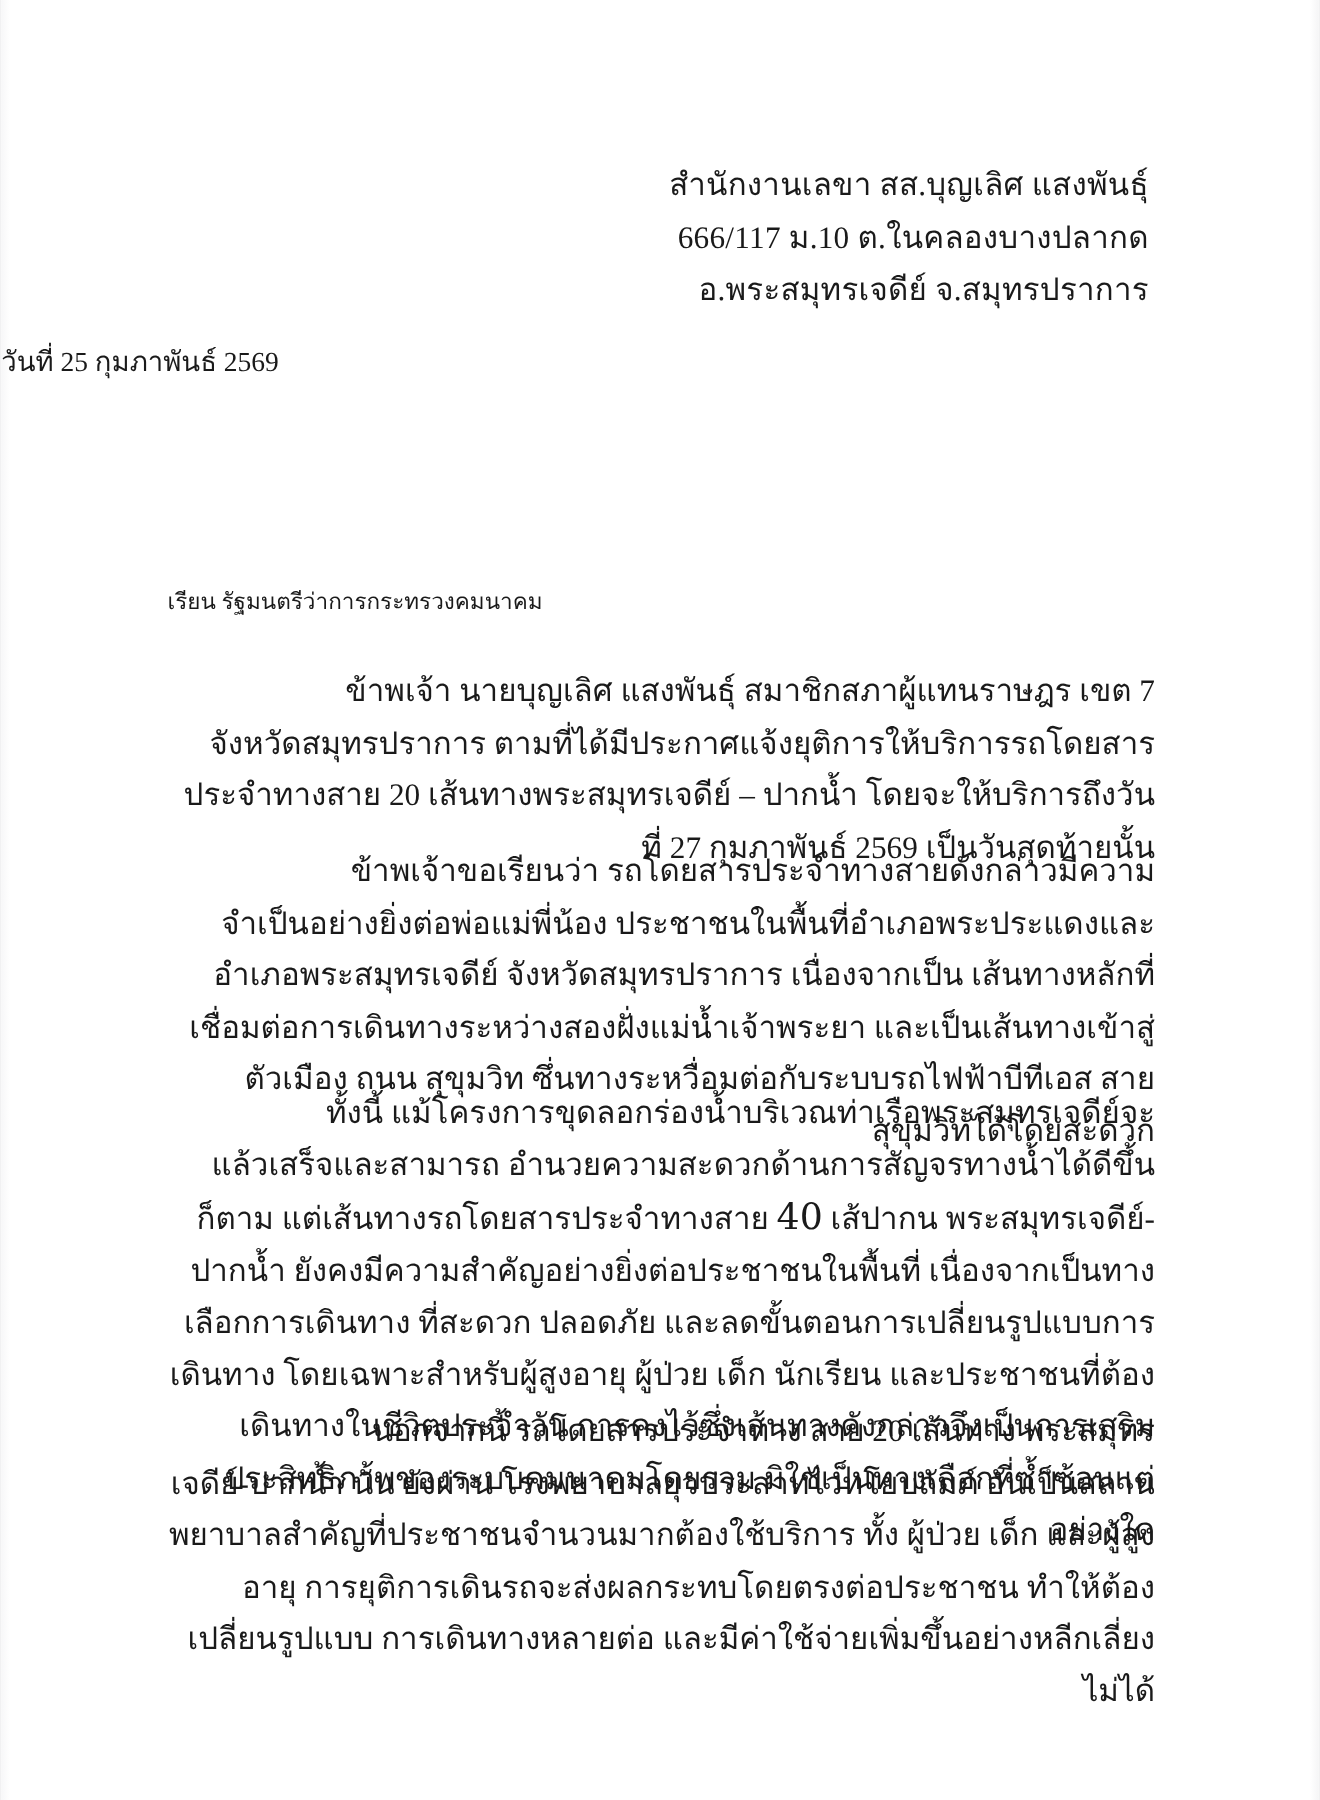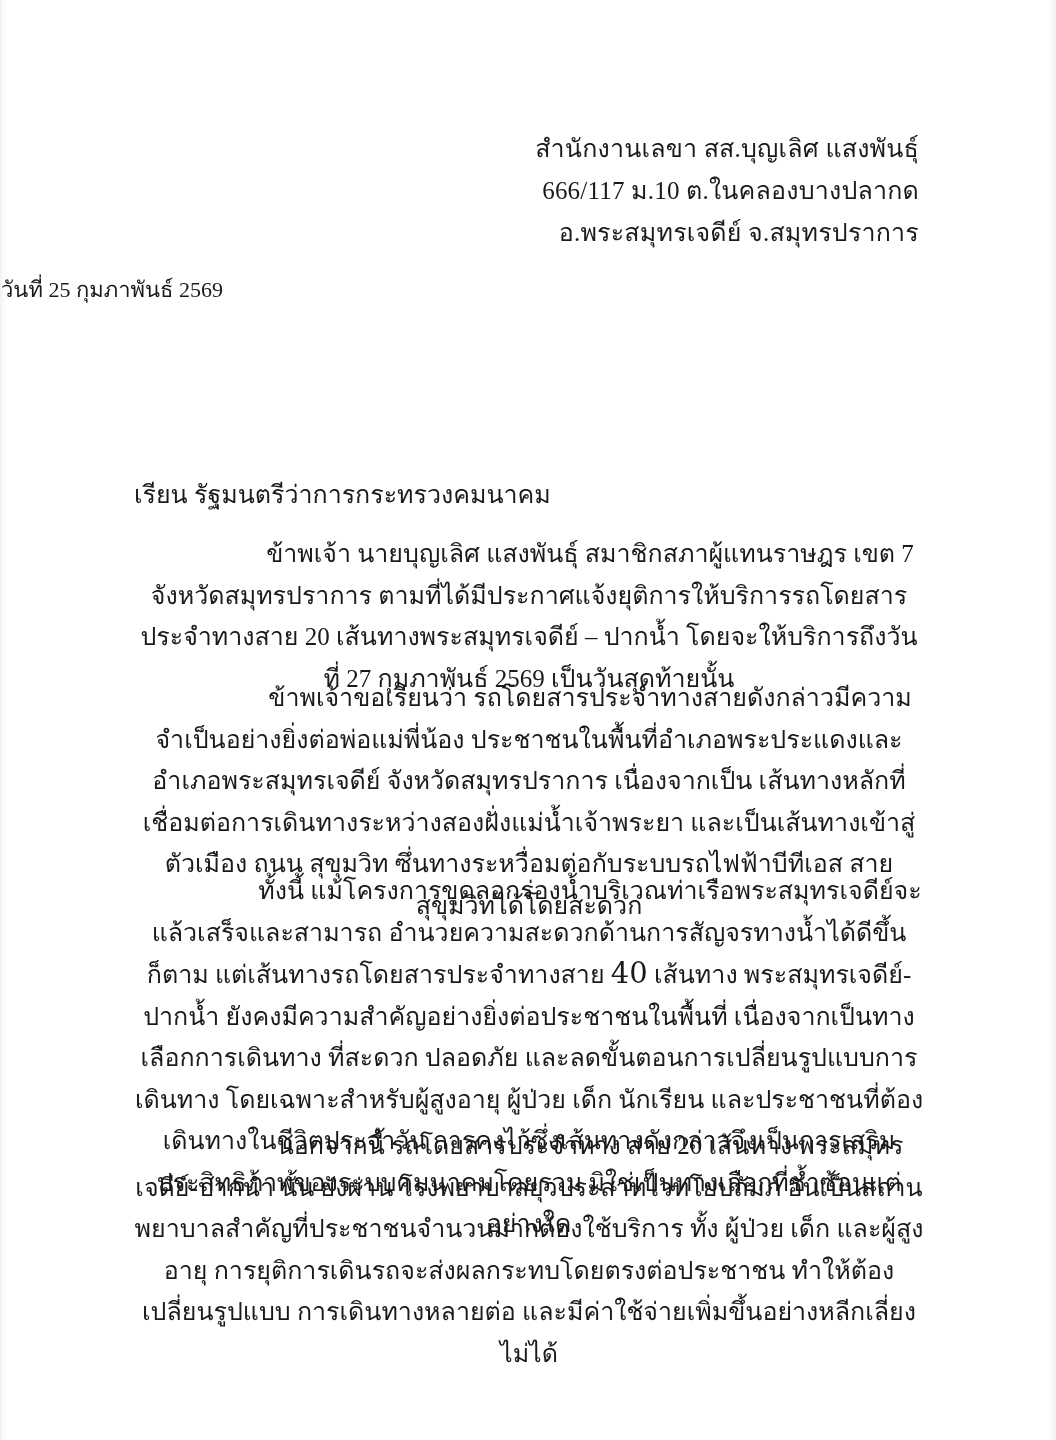--- a/index.html
+++ b/index.html
@@ -80,33 +80,33 @@
     width: 800px;
     font-size: 25px;
     line-height: 46px;
   }
   .subject .subject-cont {
     padding-left: 52px;
   }
 
   .salutation {
     position: absolute;
-    top: 446px;
+    top: 432px;
     left: 133px;
-    font-size: 25px;
+    font-size: 18px;
     line-height: 34px;
   }
 
   .body-block {
     position: absolute;
     left: 133px;
     width: 790px;
     font-size: 25px;
     line-height: 41.5px;
-    text-align: center;
+    text-align: right;
   }
   .body-block .indent { display: inline-block; width: 122px; }
 
   
   #para-1 { top: 501px; }
   #para-2 { top: 645px; }
   #para-3 { top: 838px; }
   #para-4 { top: 1093px; font-family: Liberation Serif, serif; }
 
   
@@ -145,21 +145,21 @@
 
     <div class="body-block" id="para-2">
       <span class="indent"></span><span>ข้าพเจ้าขอเรียนว่า รถโดยสารประจำทางสายดังกล่าวมีความจำเป็นอย่างยิ่งต่อพ่อแม่พี่น้อง</span>
       <span>ประชาชนในพื้นที่อำเภอพระประแดงและอำเภอพระสมุทรเจดีย์ จังหวัดสมุทรปราการ เนื่องจากเป็น</span>
       <span>เส้นทางหลักที่เชื่อมต่อการเดินทางระหว่างสองฝั่งแม่น้ำเจ้าพระยา และเป็นเส้นทางเข้าสู่ตัวเมือง ถนน</span>
       <span>สุขุมวิท ซึ่นทางระหวื่อมต่อกับระบบรถไฟฟ้าบีทีเอส สายสุขุมวิทได้โดยสะดวก</span>
     </div>
 
     <div class="body-block" id="para-3">
       <span class="indent"></span><span>ทั้งนี้ แม้โครงการขุดลอกร่องน้ำบริเวณท่าเรือพระสมุทรเจดีย์จะแล้วเสร็จและสามารถ</span>
-      <span>อำนวยความสะดวกด้านการสัญจรทางน้ำได้ดีขึ้นก็ตาม แต่เส้นทางรถโดยสารประจำทางสาย </span><span class="big-num">40</span><span> เส้นทาง</span>
+      <span>อำนวยความสะดวกด้านการสัญจรทางน้ำได้ดีขึ้นก็ตาม แต่เส้นทางรถโดยสารประจำทางสาย </span><span class="big-num">40</span><span> เส้ปากน</span>
       <span>พระสมุทรเจดีย์-ปากน้ำ ยังคงมีความสำคัญอย่างยิ่งต่อประชาชนในพื้นที่ เนื่องจากเป็นทางเลือกการเดินทาง</span>
       <span>ที่สะดวก ปลอดภัย และลดขั้นตอนการเปลี่ยนรูปแบบการเดินทาง โดยเฉพาะสำหรับผู้สูงอายุ ผู้ป่วย เด็ก</span>
       <span>นักเรียน และประชาชนที่ต้องเดินทางในชีวิตประจำวัน การคงไว้ซึ่งเส้นทางดังกล่าวจึงเป็นการเสริม</span>
       <span>ประสิทธิภาพของระบบคมนาคมโดยรวม มิใช่เป็นทางเลือกที่ซ้ำซ้อนแต่อย่างใด</span>
     </div>
 
     <div class="body-block" id="para-4">
       <span class="indent"></span><span>นอกจากนี้ รถโดยสารประจำทาง สาย 20 เส้นทาง พระสมุทรเจดีย์-ปากน้ำ นั้น ยังผ่าน</span>
       <span>โรงพยาบาลยุวประสาทไวทโยปถัมภ์ อันเป็นสถานพยาบาลสำคัญที่ประชาชนจำนวนมากต้องใช้บริการ ทั้ง</span>
       <span>ผู้ป่วย เด็ก และผู้สูงอายุ การยุติการเดินรถจะส่งผลกระทบโดยตรงต่อประชาชน ทำให้ต้องเปลี่ยนรูปแบบ</span>

